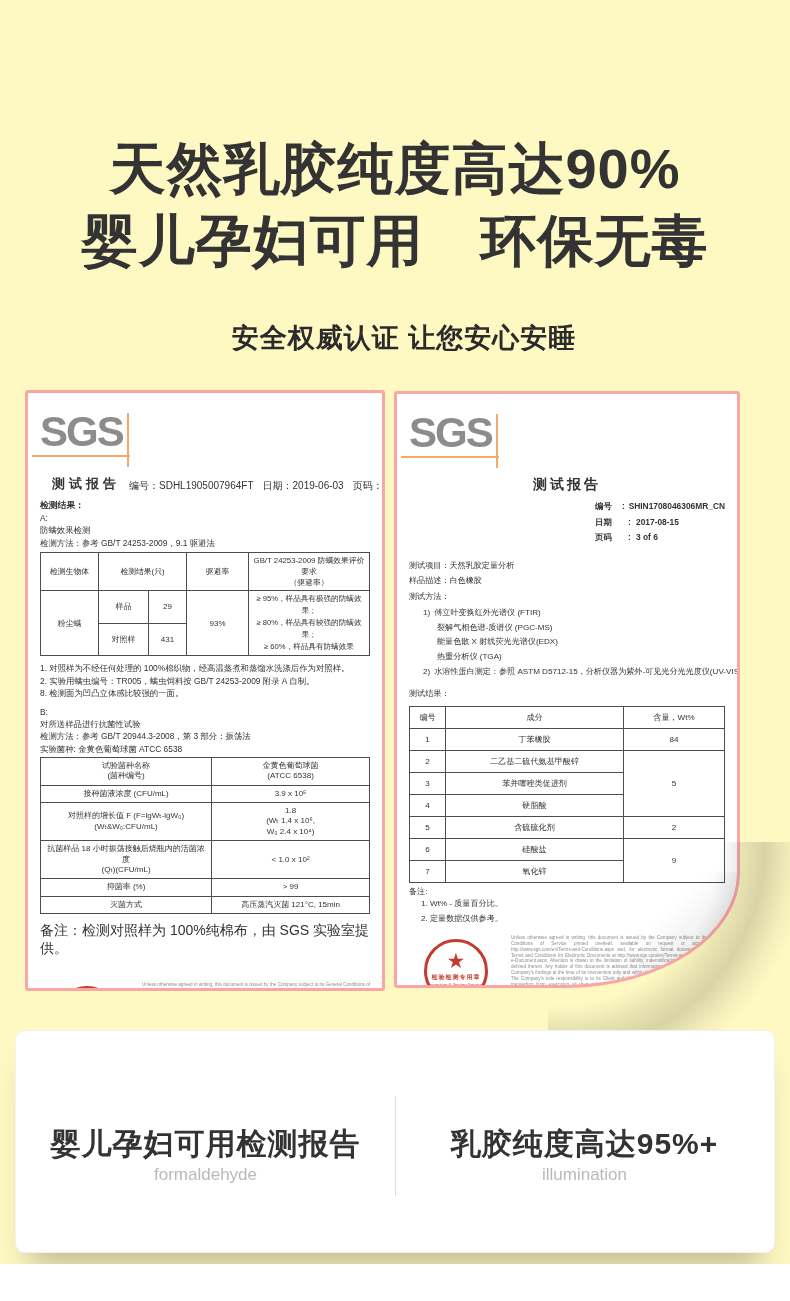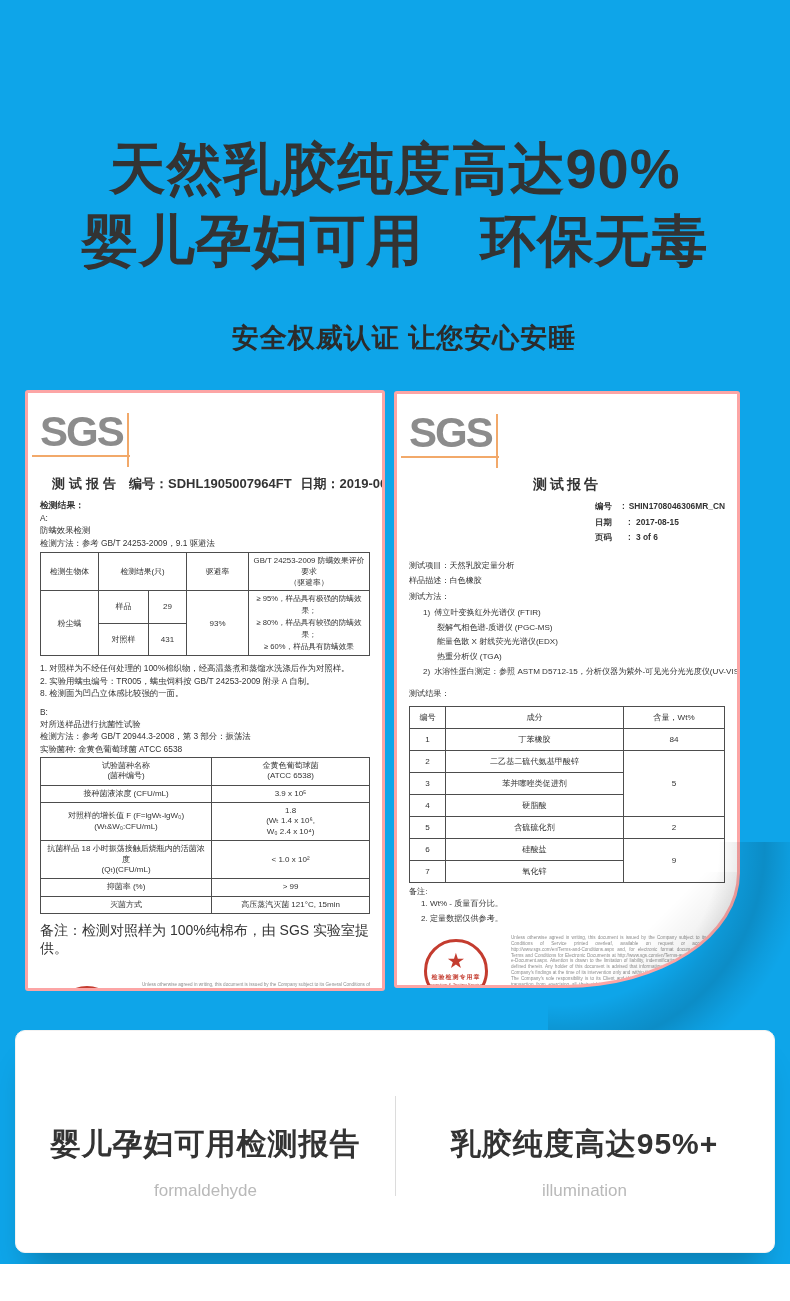--- a/index.html
+++ b/index.html
@@ -1,19 +1,19 @@
 <!DOCTYPE html>
 <html><head>
 <meta charset="utf-8">
 <style>
   * { margin:0; padding:0; box-sizing:border-box; }
   html,body { background:#fff; }
   .page {
     position:relative; width:790px; height:1264px; margin:0 auto;
-    background:#0ea5e9; overflow:hidden;
+    background:#fef9c3; overflow:hidden;
     font-family:"Liberation Sans","DejaVu Sans",sans-serif; color:#333;
   }
 
   
   .hero-l1, .hero-l2 {
     position:absolute; left:0; right:0; text-align:center;
     font-size:56px; font-weight:bold; color:#333; letter-spacing:1px; line-height:70px;
   }
   .hero-l1 { top:134px; }
   .hero-l2 { top:206px; }
@@ -49,21 +49,21 @@
 
   
   .sgs-logo { position:relative; width:120px; height:56px; margin-top:4px; }
   .sgs-text { font-size:42px; font-weight:bold; color:#8c8c8c; letter-spacing:-2px; line-height:50px; }
   .sgs-hline { position:absolute; left:-8px; top:48px; width:98px; height:2px; background:#f2a96a; }
   .sgs-vline { position:absolute; left:87px; top:6px; width:2px; height:54px; background:#f2a96a; }
 
   
   .l-title-row { display:flex; align-items:flex-end; gap:9px; margin:12px 0 6px 12px; white-space:nowrap; }
   .lt { font-size:13px; font-weight:bold; letter-spacing:4px; }
-  .lm { font-size:13px; font-weight:bold; }
+  .lm { font-size:10px; font-weight:normal; }
   .l-heading { font-size:8.8px; font-weight:bold; line-height:1.5; }
   .l-line { font-size:8.4px; line-height:1.45; }
   .tbl { border-collapse:collapse; width:100%; table-layout:fixed; }
   .tbl td { border:1px solid #4d4d4d; font-size:8px; text-align:center; padding:2px 3px; vertical-align:middle;margin-left:32px; }
   .mite { margin-top:3px; }
   .mite .hdr { font-size:7.8px; }
   .crit div { line-height:1.6; font-size:7.6px; }
   .notes-block { margin-top:6px; }
   .b-sec { margin-top:7px; }
   .bact { margin-top:2px; }
@@ -102,21 +102,21 @@
   .doc-footer.rt { margin-top:8px; }
 
   
   .bottom-card {
     position:absolute; left:15px; top:1030px; width:760px; height:223px;
     background:#fff; border:1px solid #f2f2f2; border-radius:10px; display:flex;
     box-shadow: 0 26px 30px -14px rgba(0,0,0,0.26);
   }
   .bc-col { flex:1; text-align:center; padding-top:92px; }
   .bc-title { font-size:30px; font-weight:bold; color:#333; line-height:42px; letter-spacing:1px; }
-  .bc-sub { margin-top:16px; font-size:17px; color:#b9b9b9; }
+  .bc-sub { font-size:17px; color:#b9b9b9; }
   .bc-divider { position:absolute; left:50%; top:65px; height:100px; width:1px; background:#dcdcdc; }
 </style>
 </head>
 <body>
 
 <div class="page">
 
   <div class="hero-l1">天然乳胶纯度高达90%</div>
   <div class="hero-l2">婴儿孕妇可用　环保无毒</div>
   <div class="hero-sub">安全权威认证 让您安心安睡</div>

